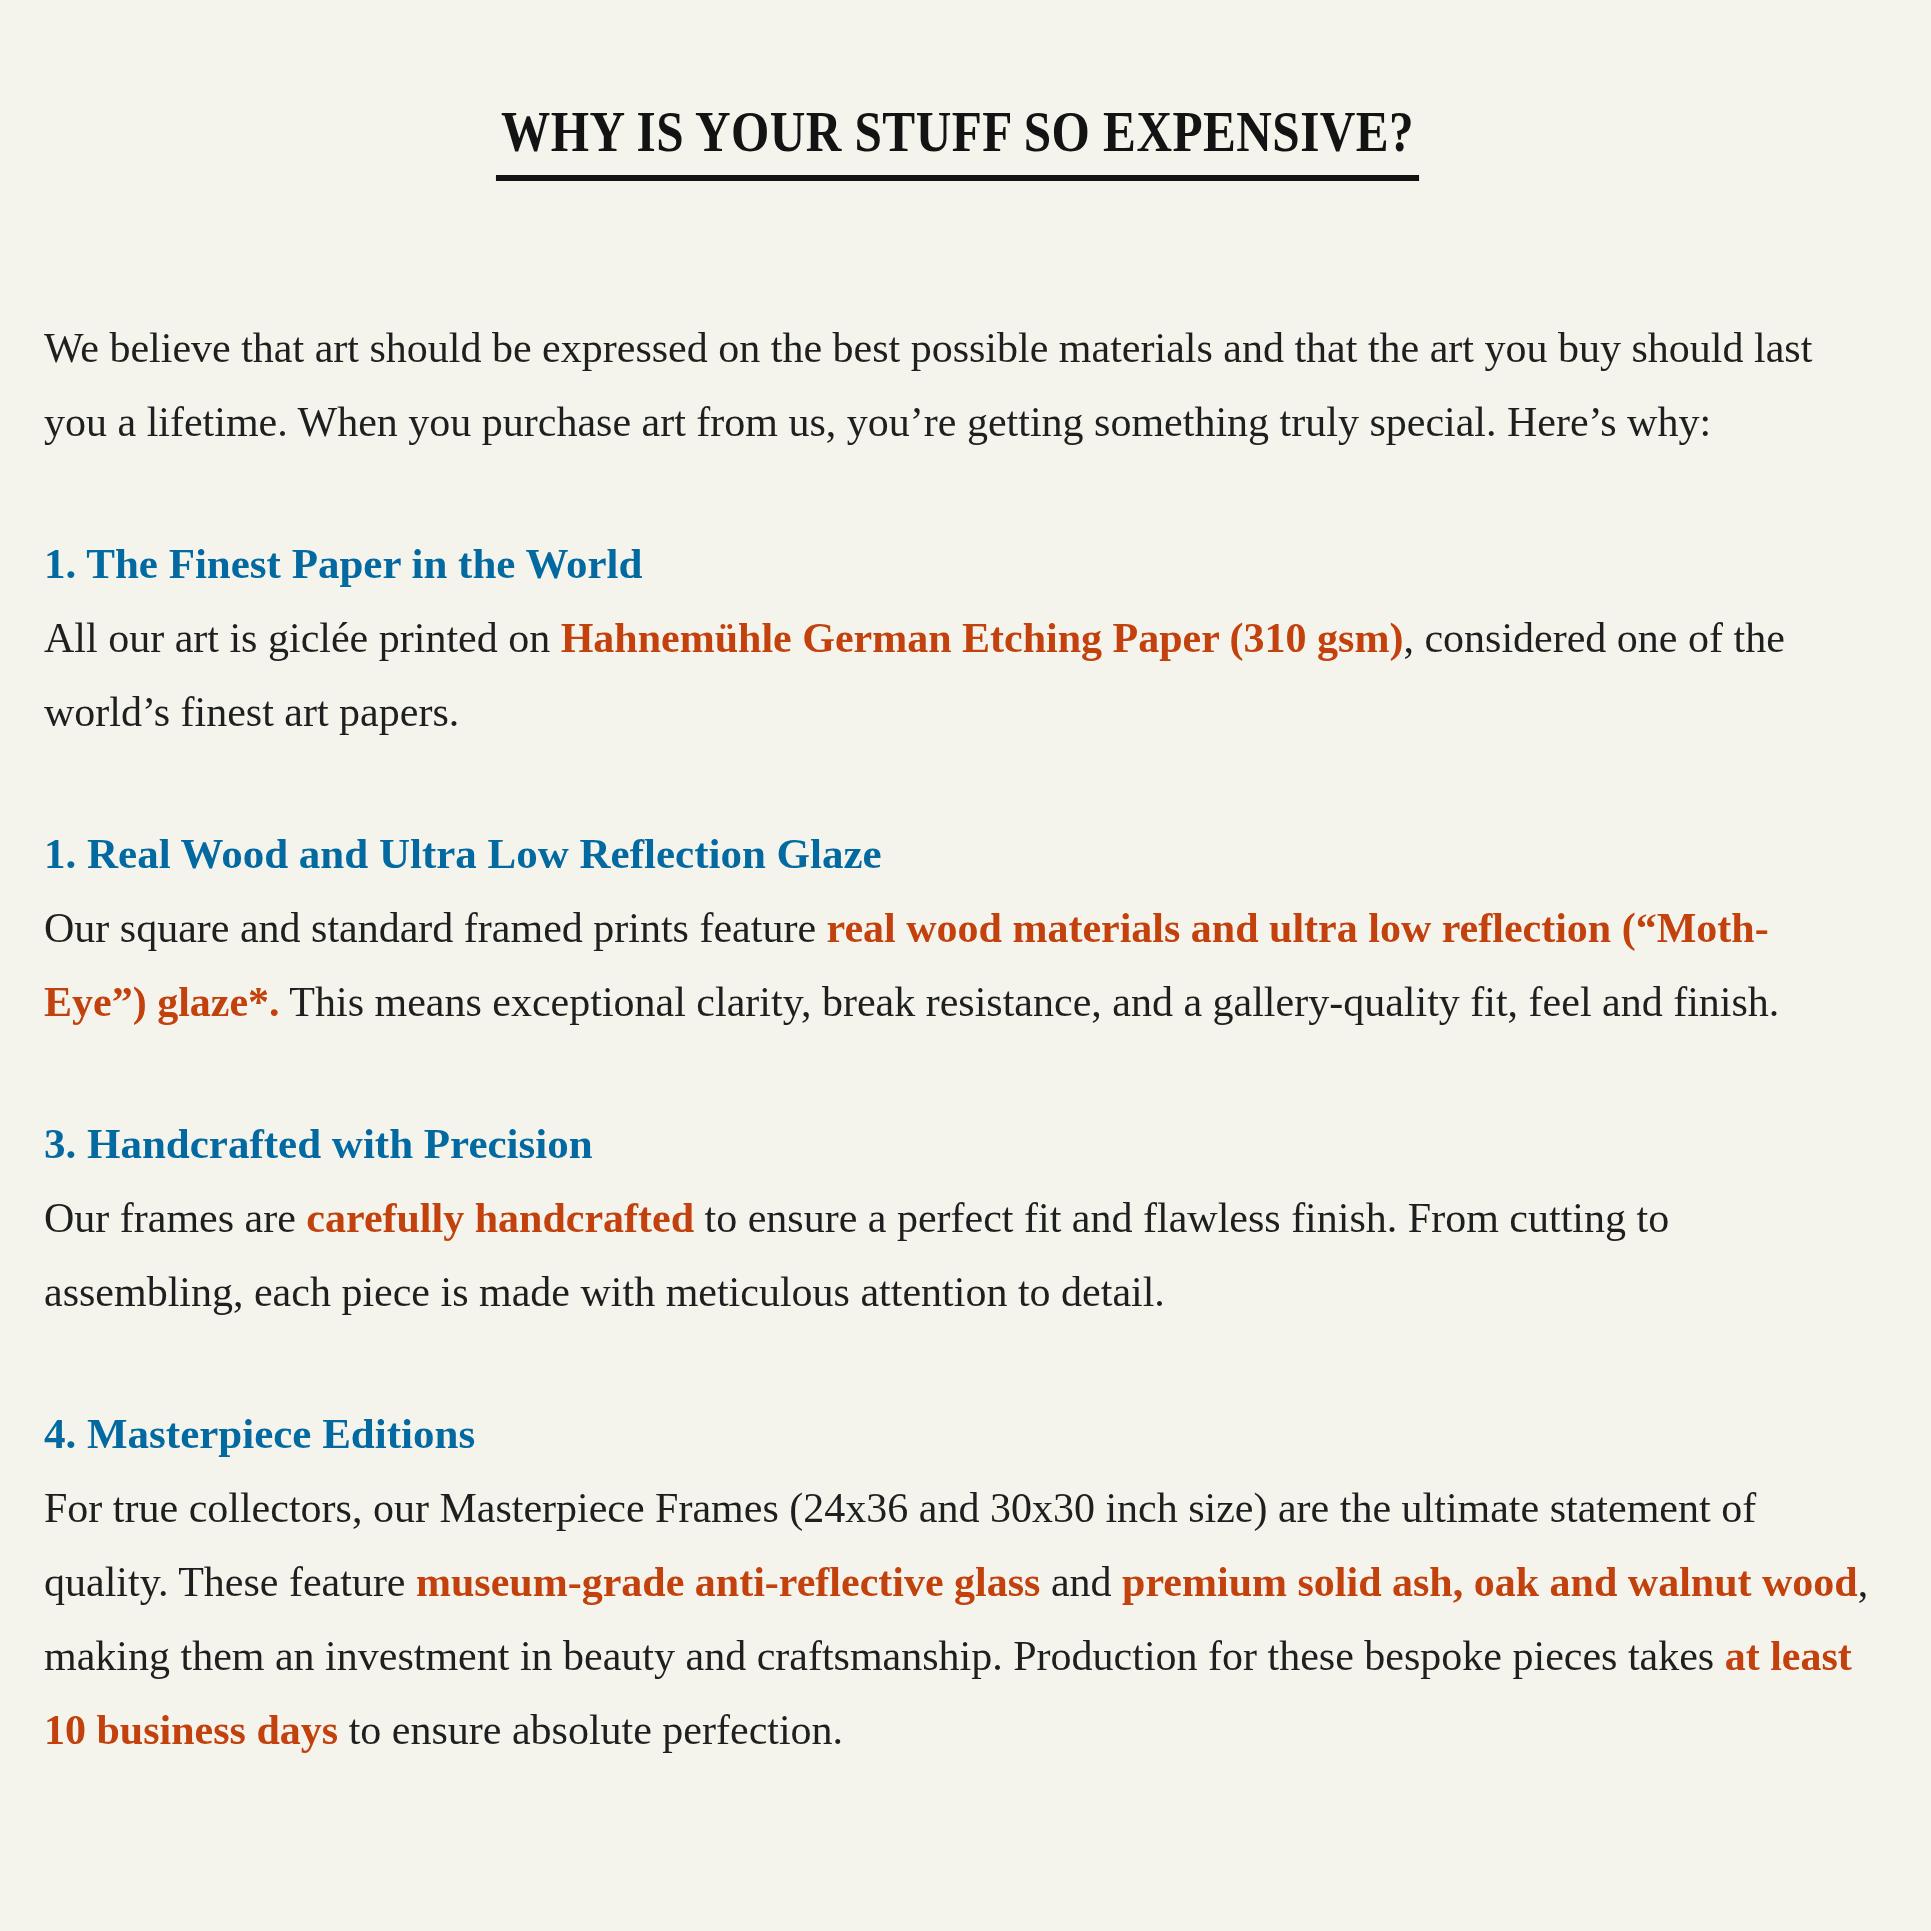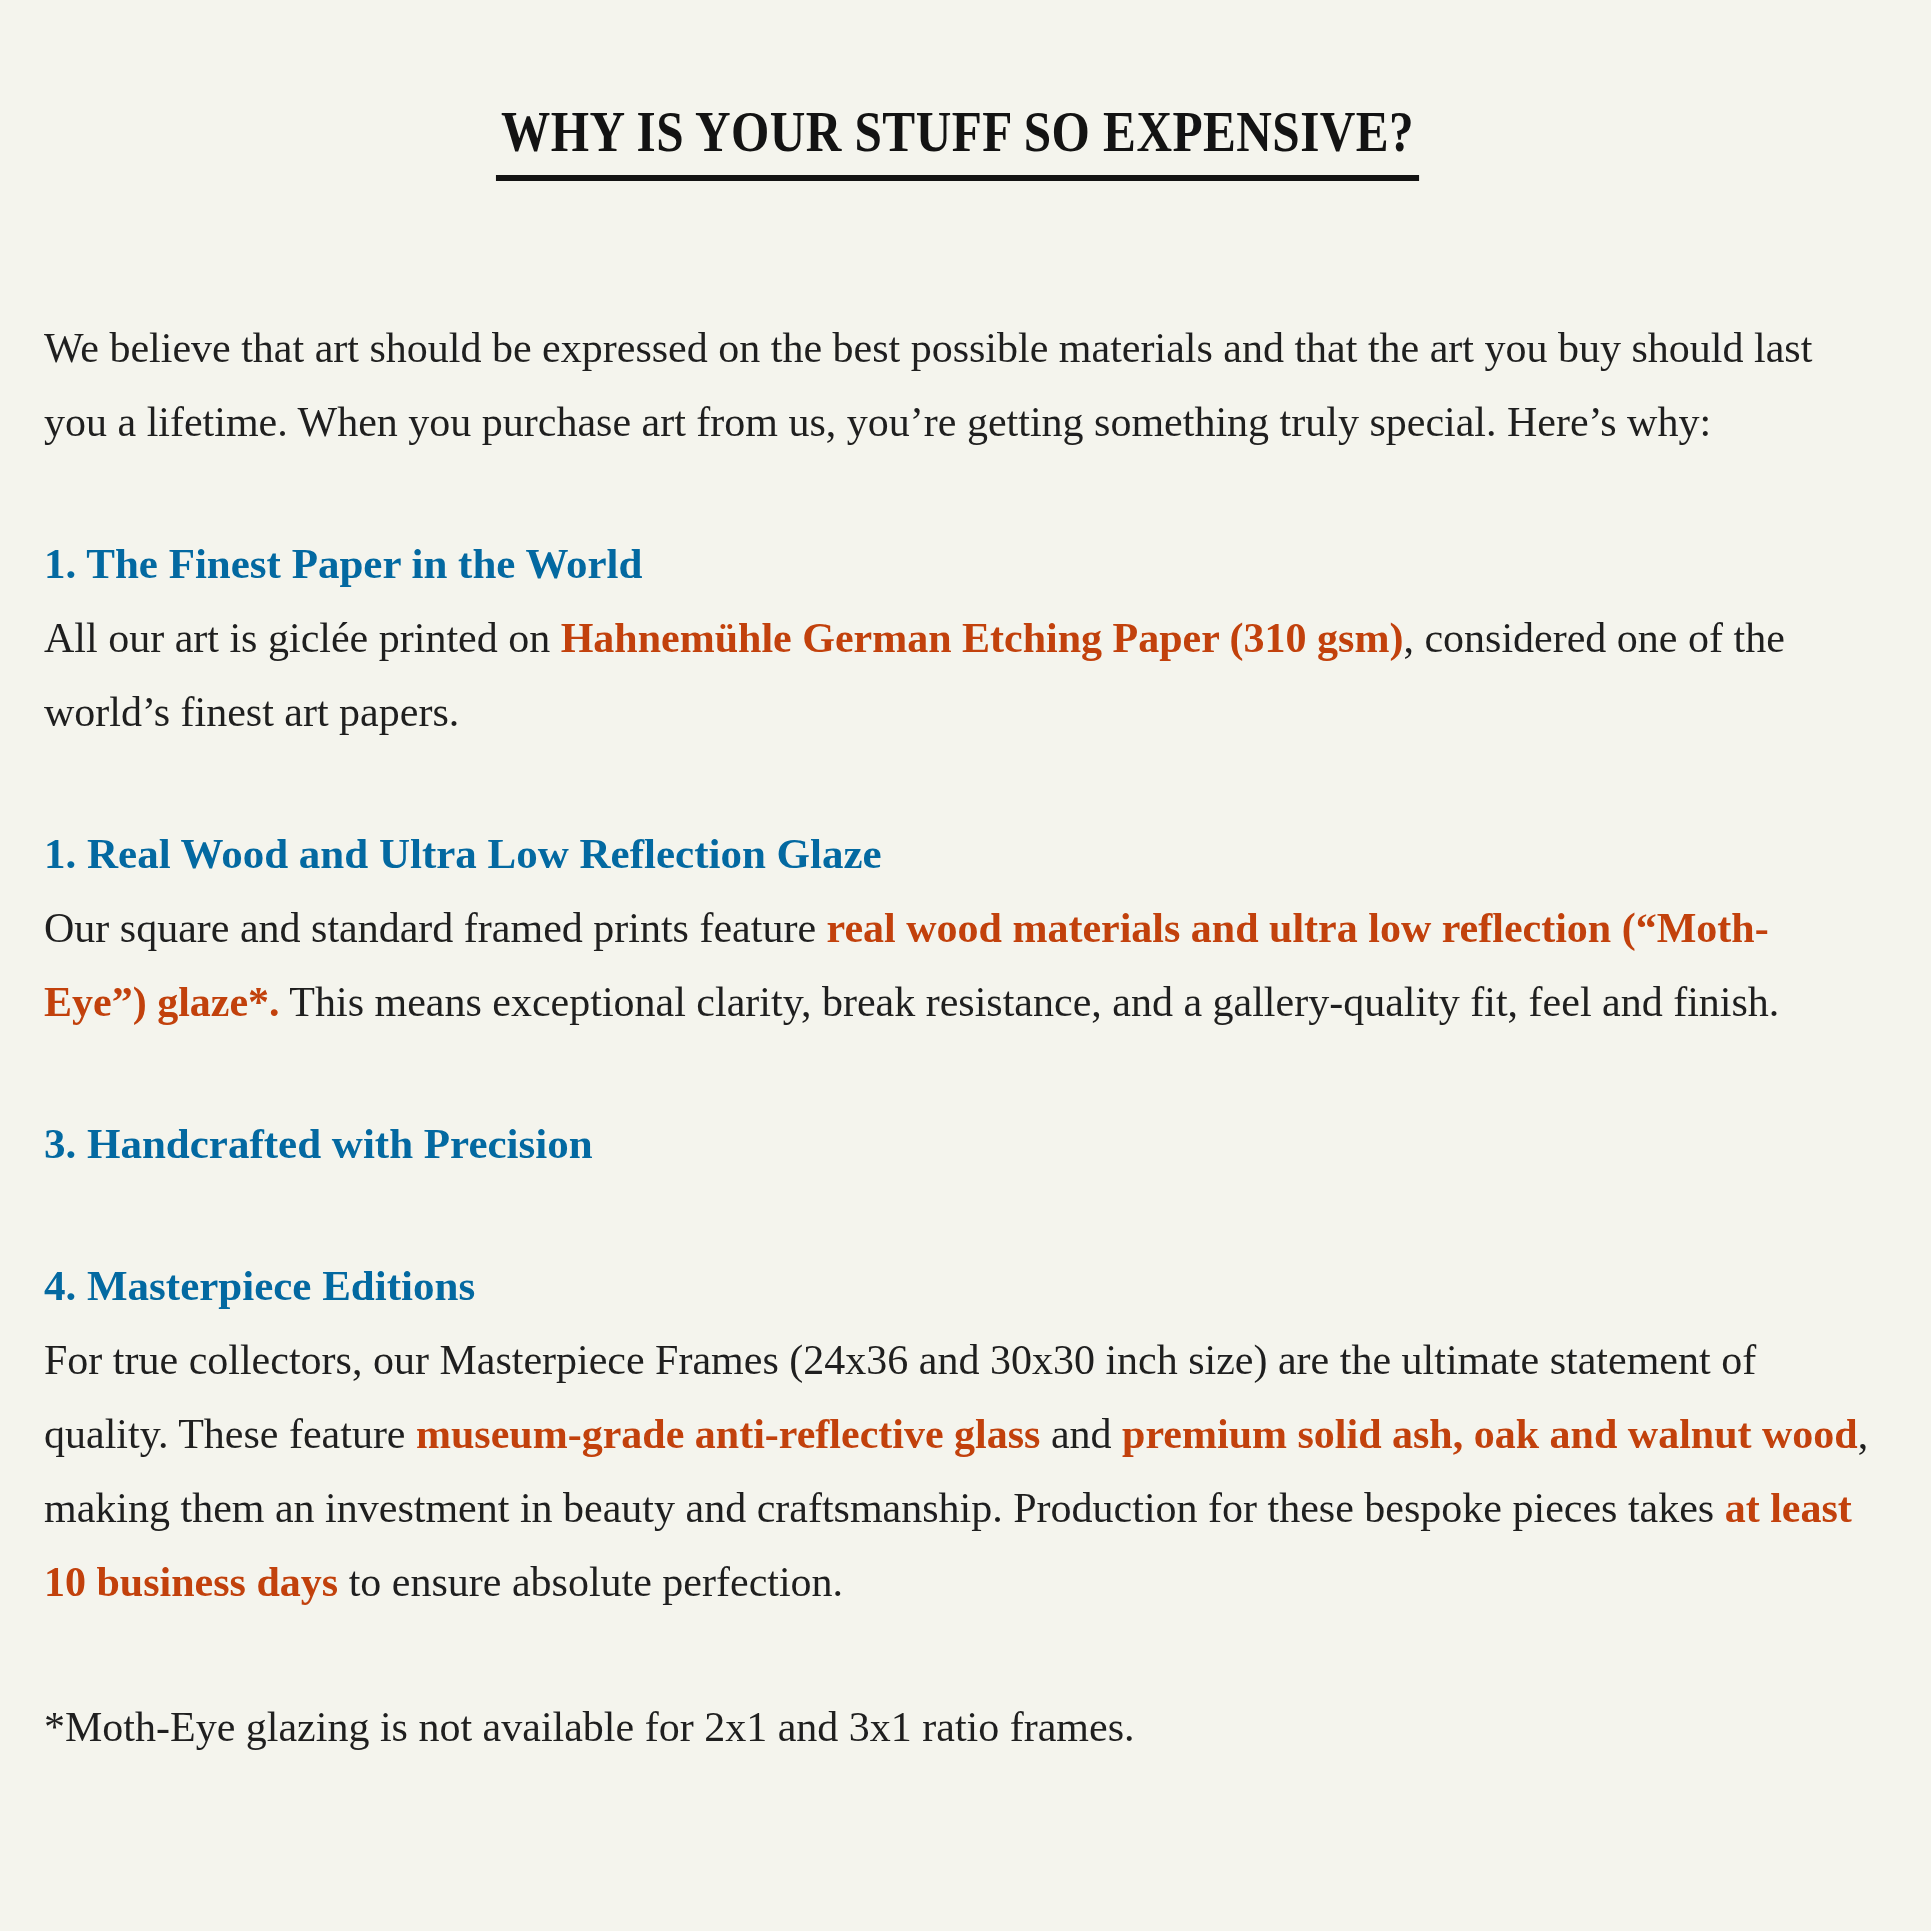--- a/index.html
+++ b/index.html
@@ -83,23 +83,23 @@
     <p class="para"><span>All our art is giclée printed on </span><span class="b">Hahnemühle German Etching Paper (310 gsm)</span><span>, considered one of the world’s finest art papers.</span></p>
   </div>
 
   <div class="section">
     <h2 class="heading">1. Real Wood and Ultra Low Reflection Glaze</h2>
     <p class="para"><span>Our square and standard framed prints feature </span><span class="b">real wood materials and ultra low reflection (“Moth-Eye”) glaze*.</span><span> This means exceptional clarity, break resistance, and a gallery-quality fit, feel and finish.</span></p>
   </div>
 
   <div class="section">
     <h2 class="heading">3. Handcrafted with Precision</h2>
+    <p class="para"><span>Our frames are </span><span class="b">carefully handcrafted</span><span> to ensure a perfect fit and flawless finish. From cutting to assembling, each piece is made with meticulous attention to detail.</span></p>
   </div>
 
   <div class="section">
     <h2 class="heading">4. Masterpiece Editions</h2>
     <p class="para"><span>For true collectors, our Masterpiece Frames (24x36 and 30x30 inch size) are the ultimate statement of quality. These feature </span><span class="b">museum-grade anti-reflective glass</span><span> and </span><span class="b">premium solid ash, oak and walnut wood</span><span>, making them an investment in beauty and craftsmanship. Production for these bespoke pieces takes </span><span class="b">at least 10 business days</span><span> to ensure absolute perfection.</span></p>
   </div>
 
-  <p class="footnote">*Moth-Eye glazing is not available for 2x1 and 3x1 ratio frames.</p>
 
 </div>
 
 
 </body></html>

